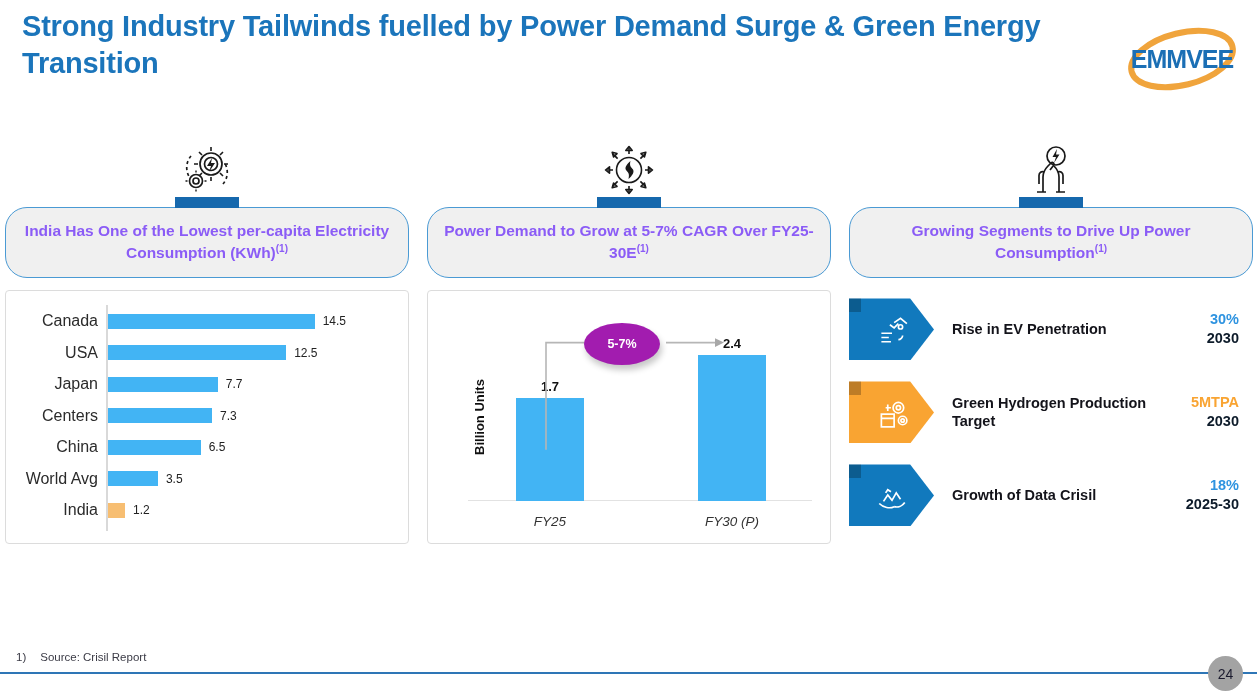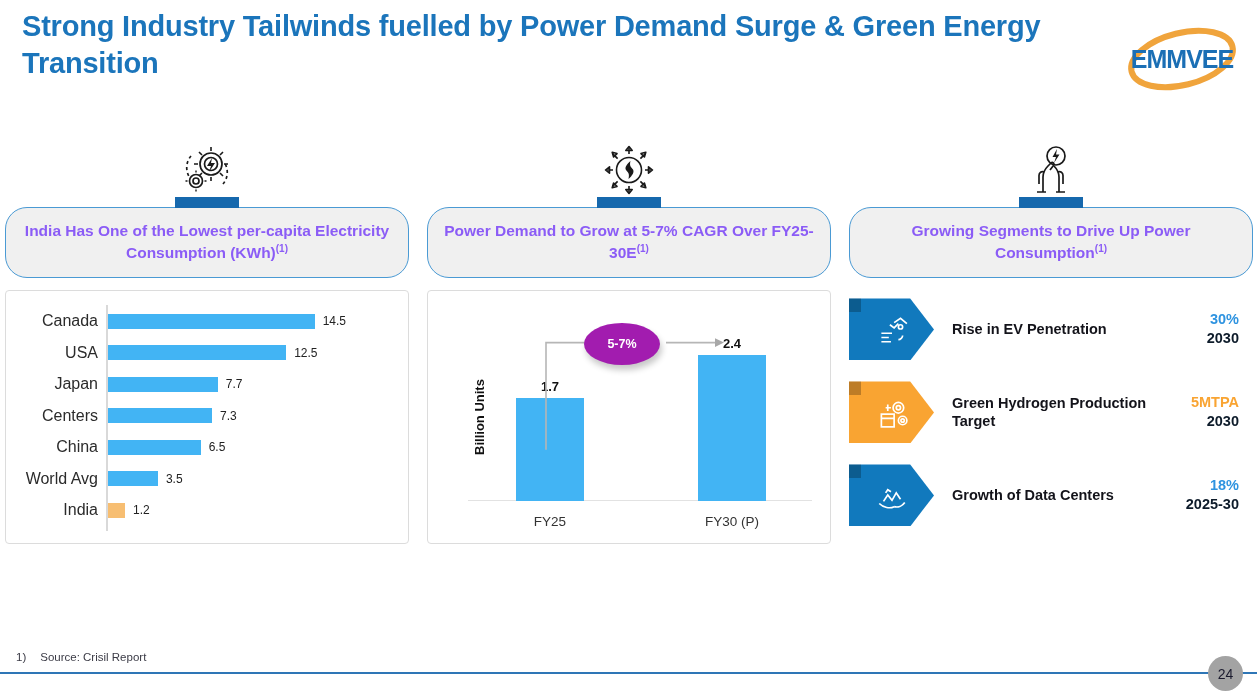--- a/index.html
+++ b/index.html
@@ -62,21 +62,21 @@
   #yaxis-title{
     position:absolute;left:14px;top:50%;transform:translateY(-50%) rotate(-90deg);
     font-size:13px;font-weight:bold;color:#111;white-space:nowrap;
   }
   #vbar-baseline{position:absolute;left:40px;right:18px;bottom:42px;height:1.5px;background:#e2e2e2;}
   .vbar{position:absolute;bottom:42.5px;background:#42b4f4;}
   .vbar-value{
     position:absolute;font-size:13px;font-weight:bold;color:#111;text-align:center;
   }
   .vbar-cat{
-    position:absolute;bottom:14px;font-size:13.5px;color:#333;text-align:center;
+    position:absolute;bottom:14px;font-size:13.5px;color:#333;text-align:center;font-style:italic;
   }
   #cagr-badge{
     position:absolute;left:156px;top:32px;width:76px;height:42px;border-radius:50%;
     background:#a21caf;color:#fff;font-size:12.5px;font-weight:bold;
     display:flex;align-items:center;justify-content:center;
     box-shadow:2px 5px 6px rgba(0,0,0,0.22);z-index:3;
   }
   #cagr-arrow{position:absolute;left:0;top:0;width:100%;height:100%;z-index:1;}
 
   
@@ -326,21 +326,21 @@
             <span class="notch"></span>
             <svg width="34" height="34" viewBox="0 0 32 32">
               <g fill="none" stroke="#fff" stroke-width="1.6">
                 <path d="M4 24c4 4 10 5 14 3"></path>
                 <path d="M8 22l4-6 4 5 4-7 4 6"></path>
                 <path d="M18 27c4 1 8-1 10-4"></path>
                 <path d="M10 14l2-3 3 2"></path>
               </g>
             </svg>
           </div>
-          <div class="seg-label">Growth of Data Centers</div>
+          <div class="seg-label">Growth of Data Crisil</div>
           <div class="seg-stats">
             <div class="seg-metric" style="color: rgb(46, 147, 224);">18%</div>
             <div class="seg-period">2025-30</div>
           </div>
         </div>
       </div>
   </div>
 </div>
 
 <div id="footnote">

